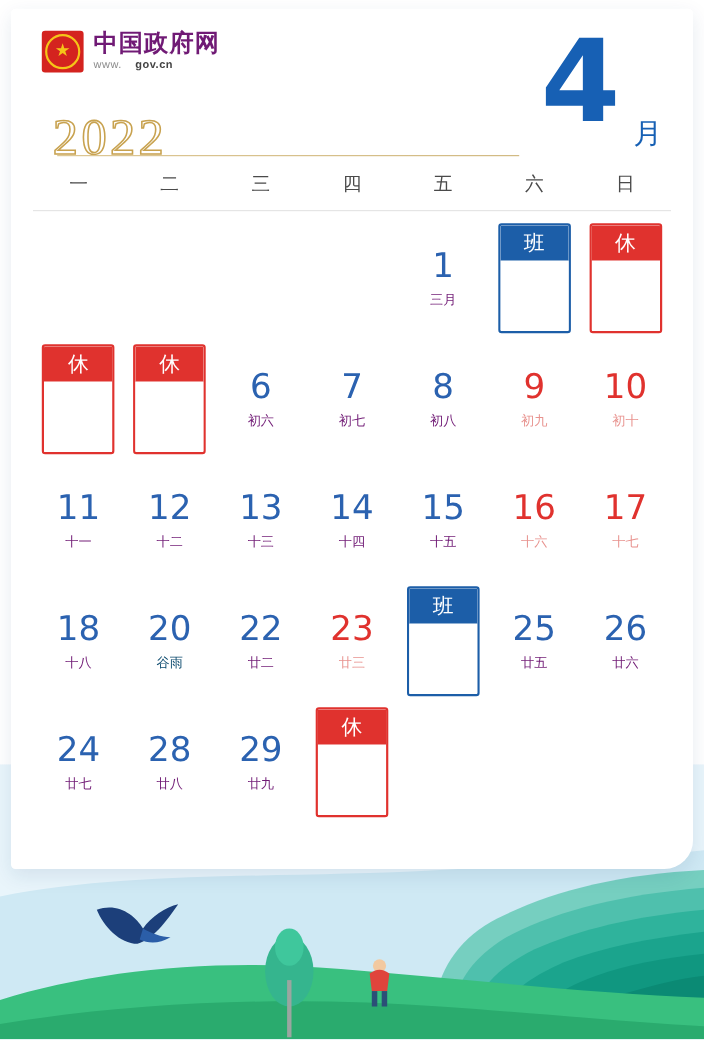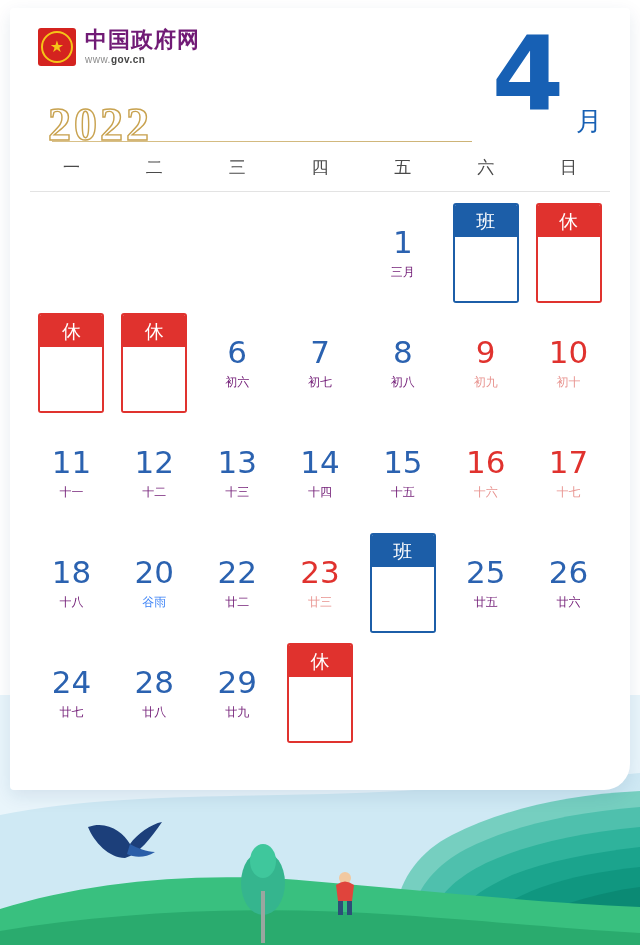--- a/index.html
+++ b/index.html
@@ -85,33 +85,33 @@
     letter-spacing: 1px;
     line-height: 22px;
     font-family: "DejaVu Sans", sans-serif;
   }
   .brand-url {
     color: #8b8b8b;
     font-size: 10px;
     letter-spacing: .5px;
     margin-top: 3px;
   }
-  .brand-url b { color: #444; }
+  .brand-url b { color: #444; margin-left: 12px; }
 
   
   .year {
     position: absolute;
     left: 38px;
     top: 90px;
     font-size: 46px;
     letter-spacing: 3px;
     color: transparent;
     -webkit-text-stroke: 1.4px #c8a24f;
     font-family: "Liberation Serif", serif;
-    font-weight: bold;
+    font-weight: normal;
   }
   .rule {
     position: absolute;
     left: 42px;
     top: 133px;
     width: 420px;
     height: 1px;
     background: linear-gradient(90deg, #d9c189 0%, #cdb376 100%);
   }
   .month-num {
@@ -175,21 +175,21 @@
     font-family: "DejaVu Sans", sans-serif;
   }
   .lunar {
     font-size: 12px;
     margin-top: 5px;
     color: #701a75;
     font-family: "DejaVu Sans", sans-serif;
   }
   .cell.weekend .num { color: #e0322e; }
   .cell.weekend .lunar { color: #e8938f; }
-  .cell.festival .lunar { color: #3b82f6; }
+  .cell.festival .lunar { color: #0c4a6e; }
 
   
   .box {
     position: absolute;
     left: 50%;
     top: 50%;
     transform: translate(-50%, -50%);
     width: 62px;
     height: 96px;
     border-radius: 3px;

